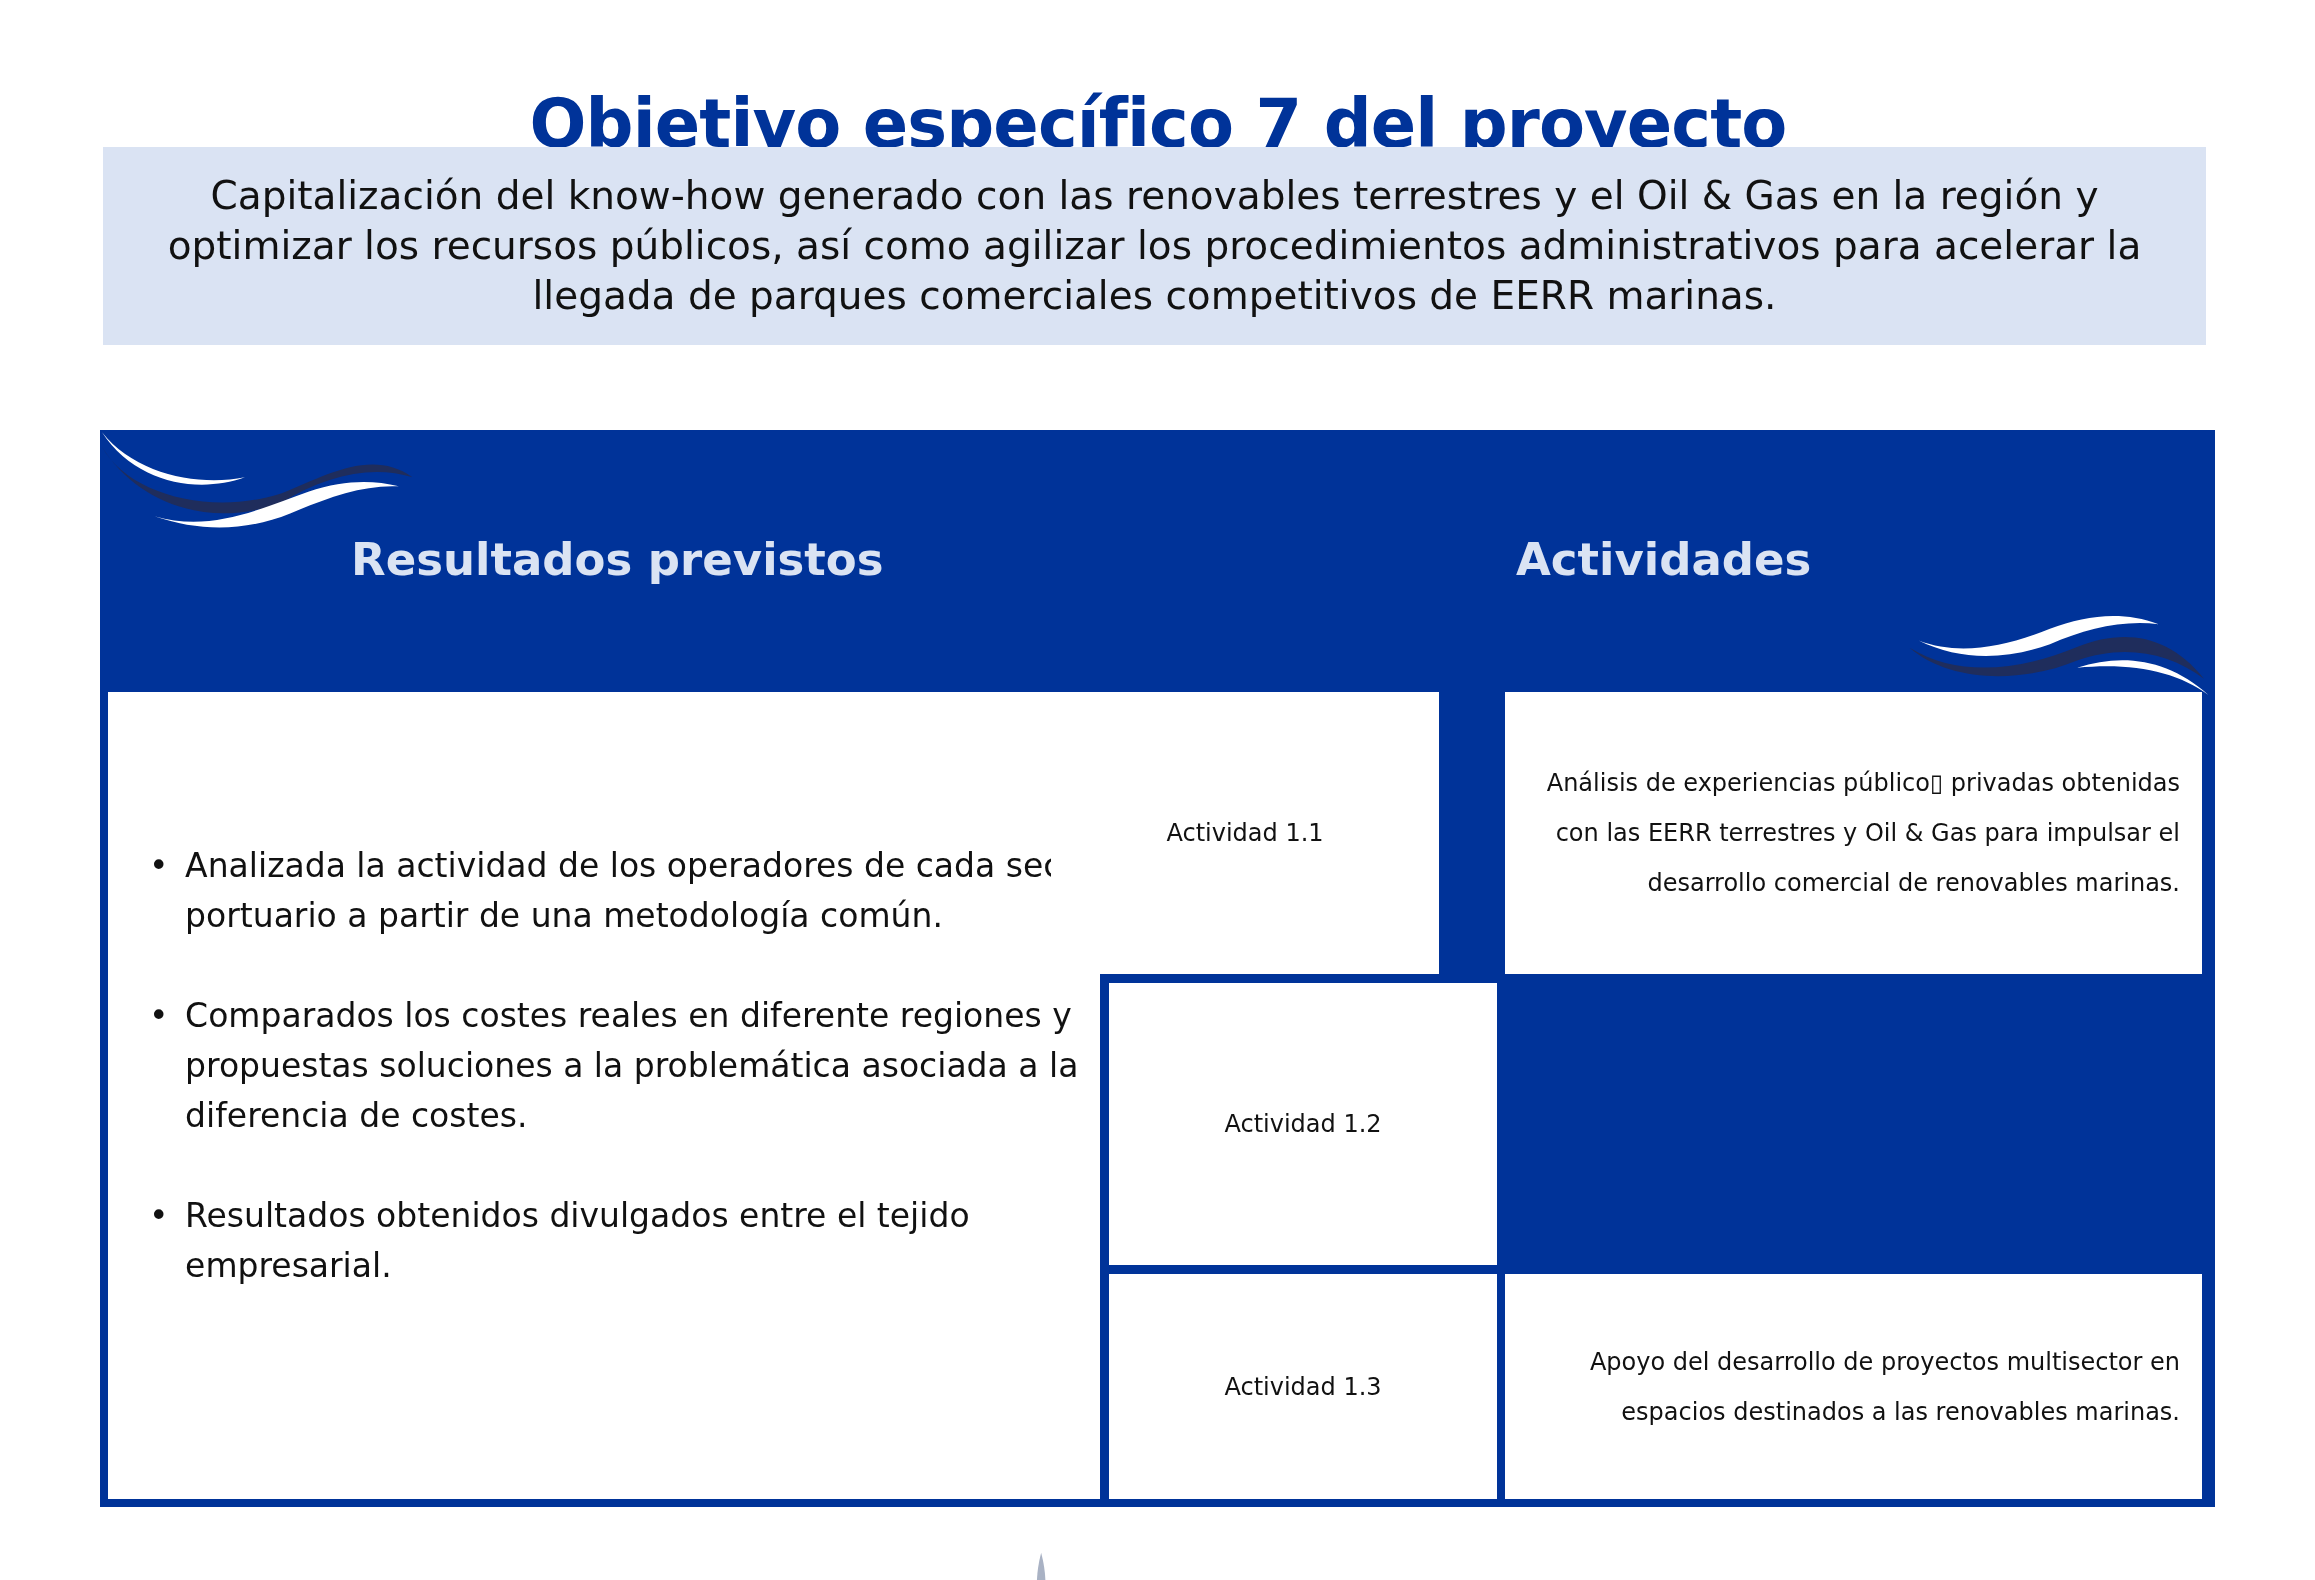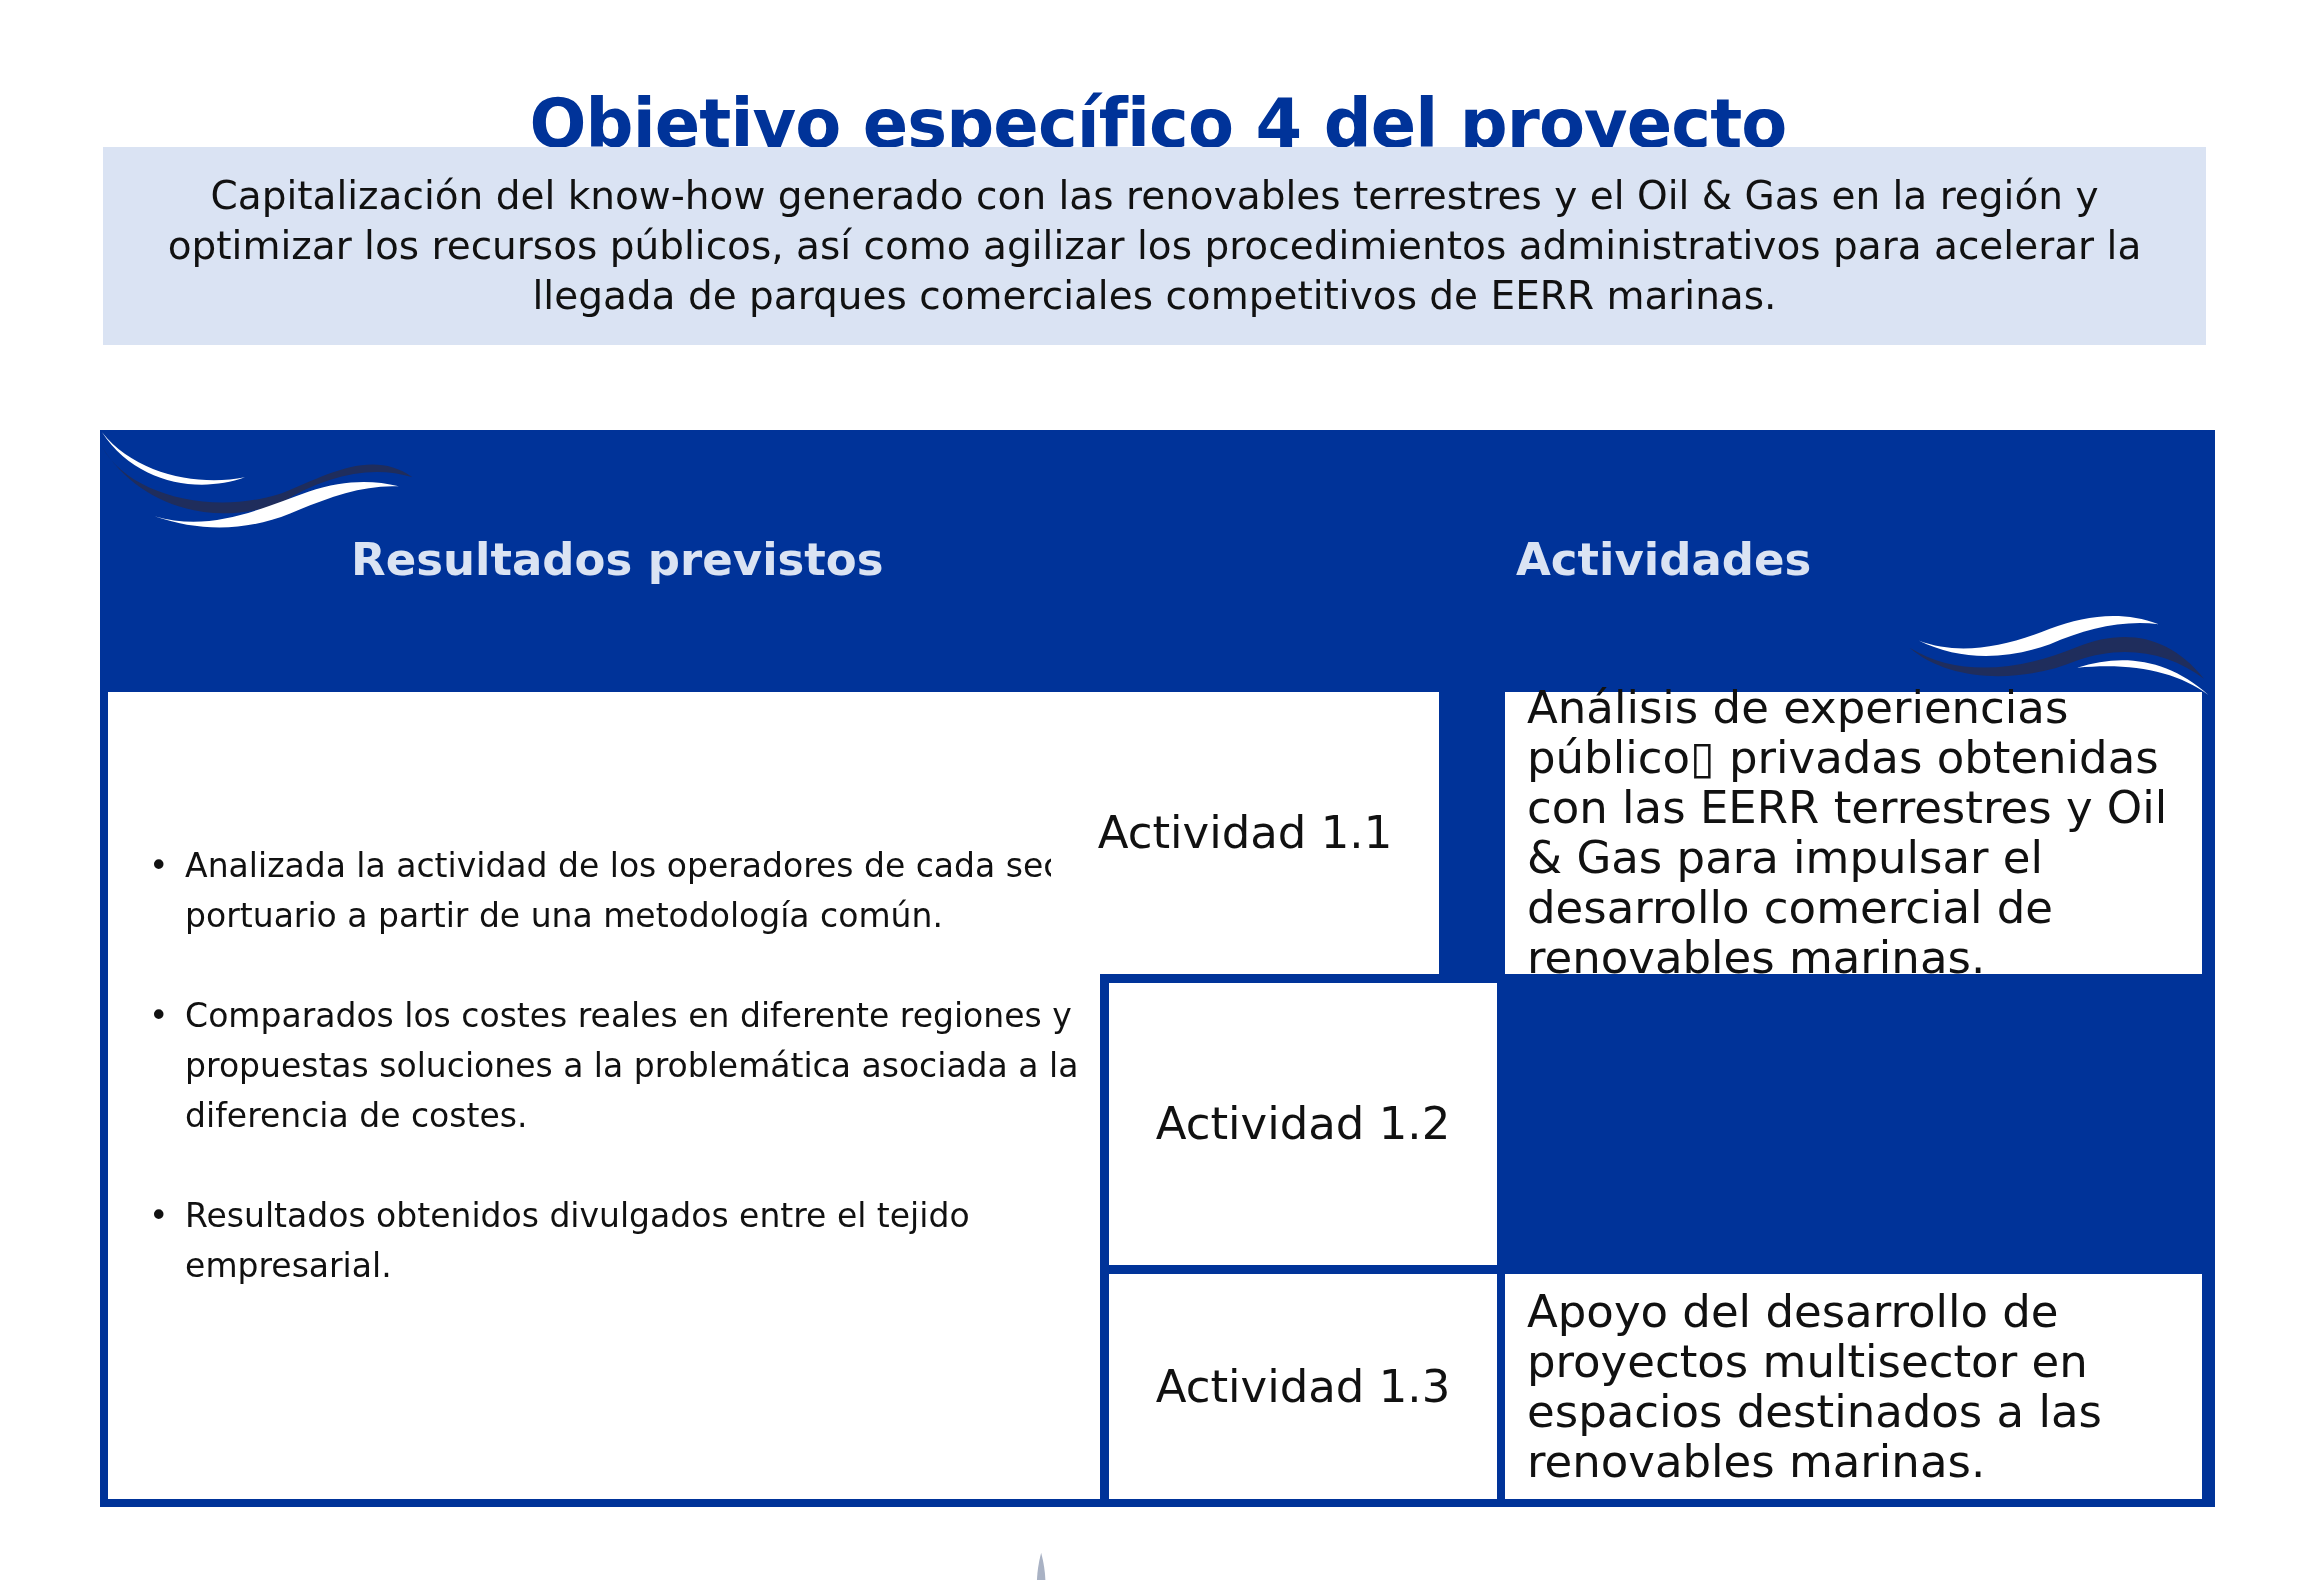--- a/index.html
+++ b/index.html
@@ -14,32 +14,32 @@
            background:#003399; }
   .header { position:absolute; left:0; top:0; width:2110px; height:262px; }
   .hdr-label { position:absolute; top:98px; font-weight:bold; font-size:45px;
                color:#dae3f3; line-height:63px; }
   .hdr-results { left:251px; }
   .hdr-acts { left:1416px; }
   .wave { position:absolute; }
   .cell { position:absolute; background:#ffffff; box-sizing:border-box; }
   .results-cell { left:8.1px; top:262px; width:992px; height:807px; }
   .act-label-cell, .act-desc-cell { display:flex; align-items:center; justify-content:center;
-           text-align:left; font-size:45px; line-height:50px; color:#111; }
+           text-align:right; font-size:24px; line-height:50px; color:#111; }
   .act-desc-cell { padding:0 22px; }
   ul.results { position:absolute; left:36px; top:149px; width:923px; margin:0; padding:0 0 0 41px;
                font-size:33px; line-height:50px; color:#111; list-style:none; }
   ul.results li { position:relative; margin-bottom:50px; }
   ul.results li .bullet { position:absolute; left:-36px; top:0; }
   .turbine { position:absolute; left:868px; top:859px; }
 </style>
 </head>
 <body>
 
-<h1 class="title">Objetivo específico 4 del proyecto</h1>
+<h1 class="title">Objetivo específico 7 del proyecto</h1>
 
 <div class="intro">
   <span>Capitalización del know-how generado con las renovables terrestres y el Oil &amp; Gas en  la región y optimizar los recursos públicos, así como agilizar los procedimientos  administrativos para acelerar la llegada de parques comerciales competitivos de  EERR marinas.</span>
 </div>
 
 <div class="table">
   <div class="header">
     <svg class="wave" style="left:0;top:0" width="326" height="100" viewBox="0 0 360 110">
       <path d="M2,2 C40,60 110,70 160,52 C110,62 40,50 2,2 Z" fill="#ffffff"></path>
       <path d="M2,18 C30,70 120,95 200,70 C250,50 300,20 345,52 C300,38 250,50 200,80 C120,110 40,80 2,18 Z" fill="#1f2d5c"></path>

